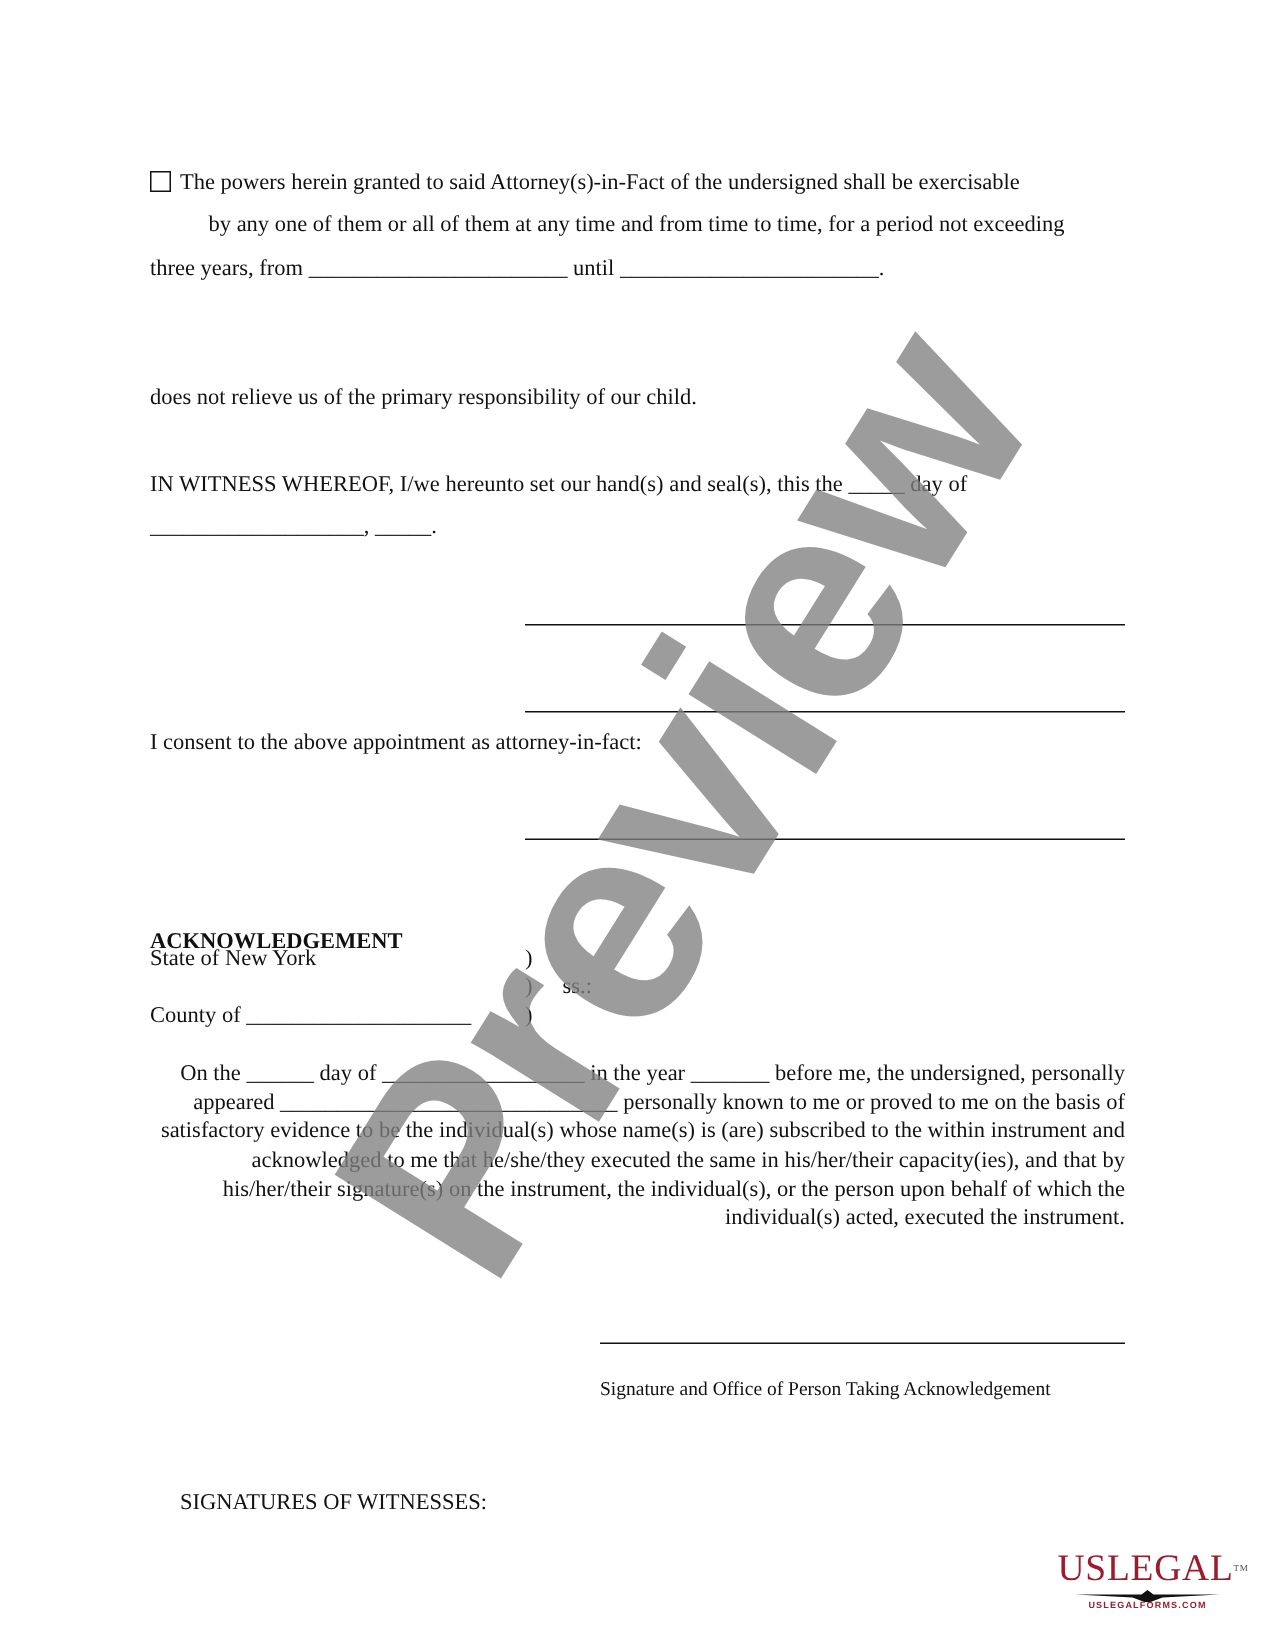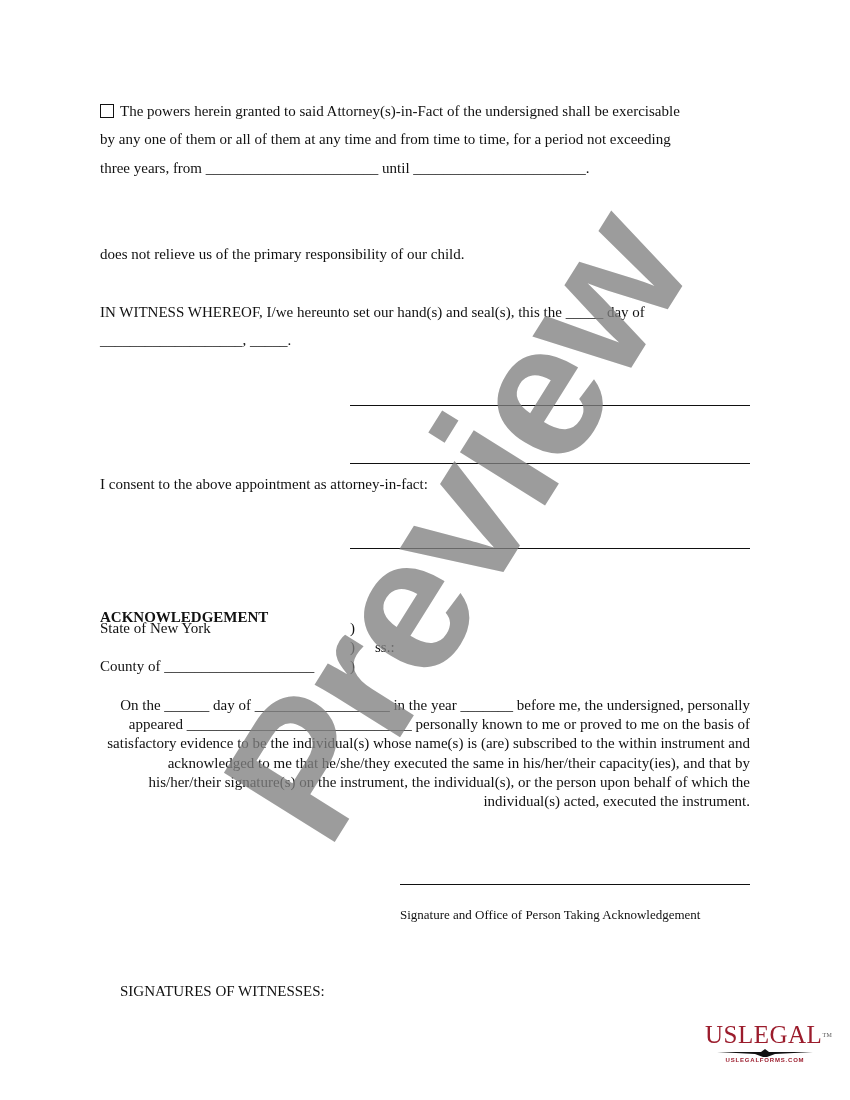--- a/index.html
+++ b/index.html
@@ -1,18 +1,18 @@
 <!DOCTYPE html>
 <html><head>
 <meta charset="utf-8">
 <style>
   html, body { margin:0; padding:0; background:#ffffff; }
   body { width:850px; height:1100px; position:relative; overflow:hidden;
          font-family:"Liberation Serif", serif; color:#111; }
-  .page { position:absolute; left:0; top:0; width:850px; height:784px; }
+  .page { position:absolute; left:0; top:11px; width:850px; height:784px; }
   .line { position:absolute; left:100px; font-size:15px; white-space:nowrap; line-height:18px; }
   .checkbox { display:inline-block; width:14px; height:14px; border:1.3px solid #111;
               vertical-align:-2px; margin-right:6px; box-sizing:border-box; }
   .sigline { position:absolute; height:0; border-top:1px solid #111; }
   .bold { font-weight:bold; }
   .paren { position:absolute; font-size:15px; line-height:18px; }
   .para { position:absolute; left:100px; width:650px; font-size:15px; line-height:19.2px;text-align:right; }
   .caption { position:absolute; left:400px; font-size:13px; white-space:nowrap;margin-top:20px; }
   .watermark { position:absolute; left:105px; top:430px; font-family:"Liberation Sans", sans-serif;
                font-weight:bold; font-size:190px; color:rgba(128,128,128,0.78); letter-spacing:-4px;
@@ -25,21 +25,21 @@
   .logo-url { font-family:"Liberation Sans", sans-serif; font-size:6px; color:#9b1c2c; letter-spacing:0.8px; font-weight:bold; }
 </style>
 </head>
 <body>
 
 <div class="page">
 
   <div class="line" style="top:102px;">
     <span class="checkbox"></span><span>The powers herein granted to said Attorney(s)-in-Fact of the undersigned shall be exercisable</span>
   </div>
-  <div class="line" style="top:130px;">by any one of them or all of them at any time and from time to time, for a period not exceeding</div>
+  <div class="line" style="top:130px;margin-left:39px;">by any one of them or all of them at any time and from time to time, for a period not exceeding</div>
   <div class="line" style="top:159px;">
     <span>three years, from</span>
     <span>_______________________</span>
     <span>until</span>
     <span>_______________________</span><span>.</span>
   </div>
 
   <div class="line" style="top:245px;">does not relieve us of the primary responsibility of our child.</div>
 
   <div class="line" style="top:303px;">IN WITNESS WHEREOF, I/we hereunto set our hand(s) and seal(s), this the _____ day of</div>

